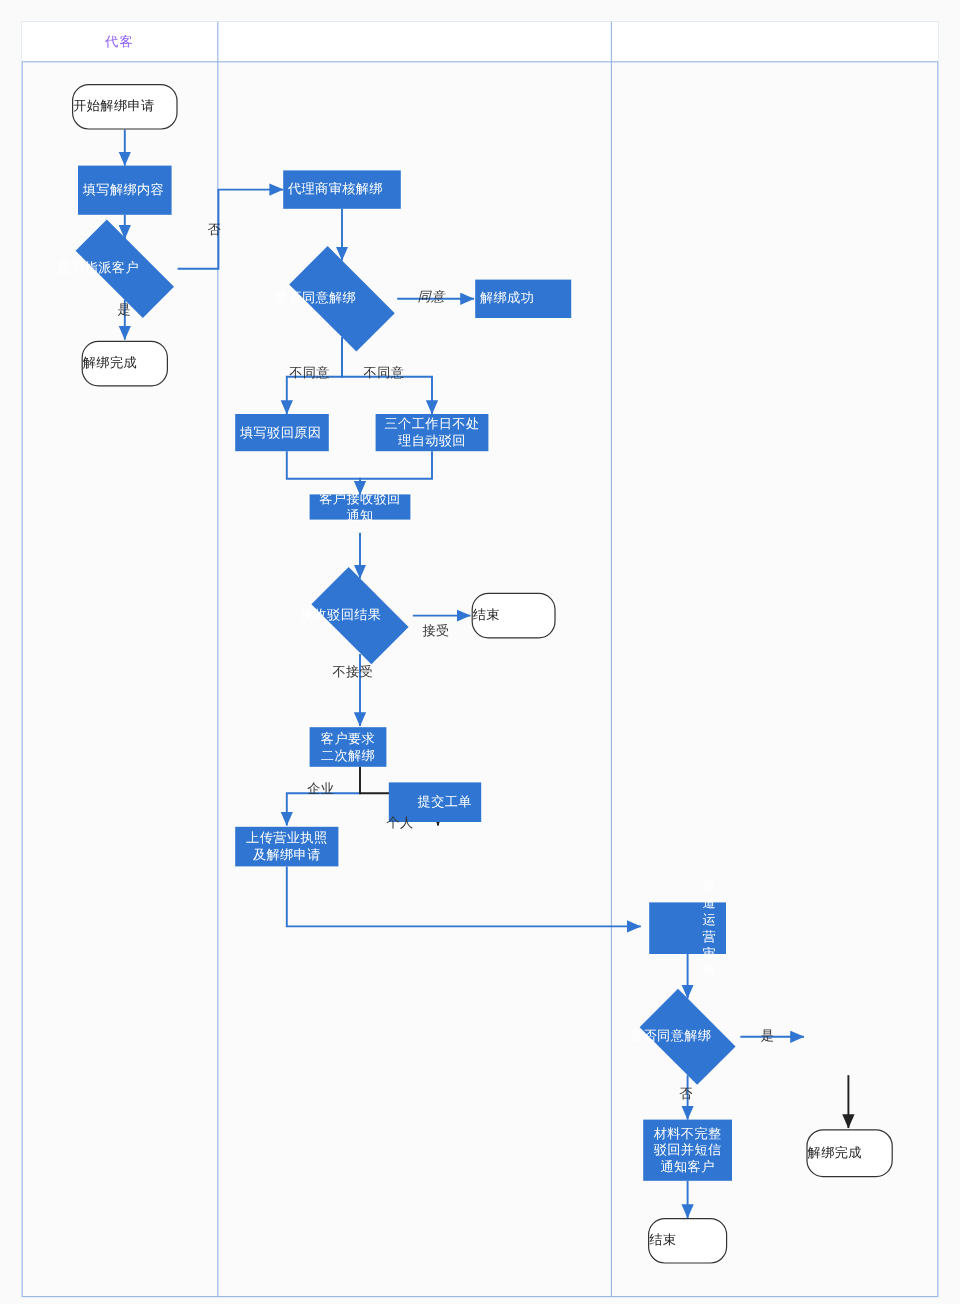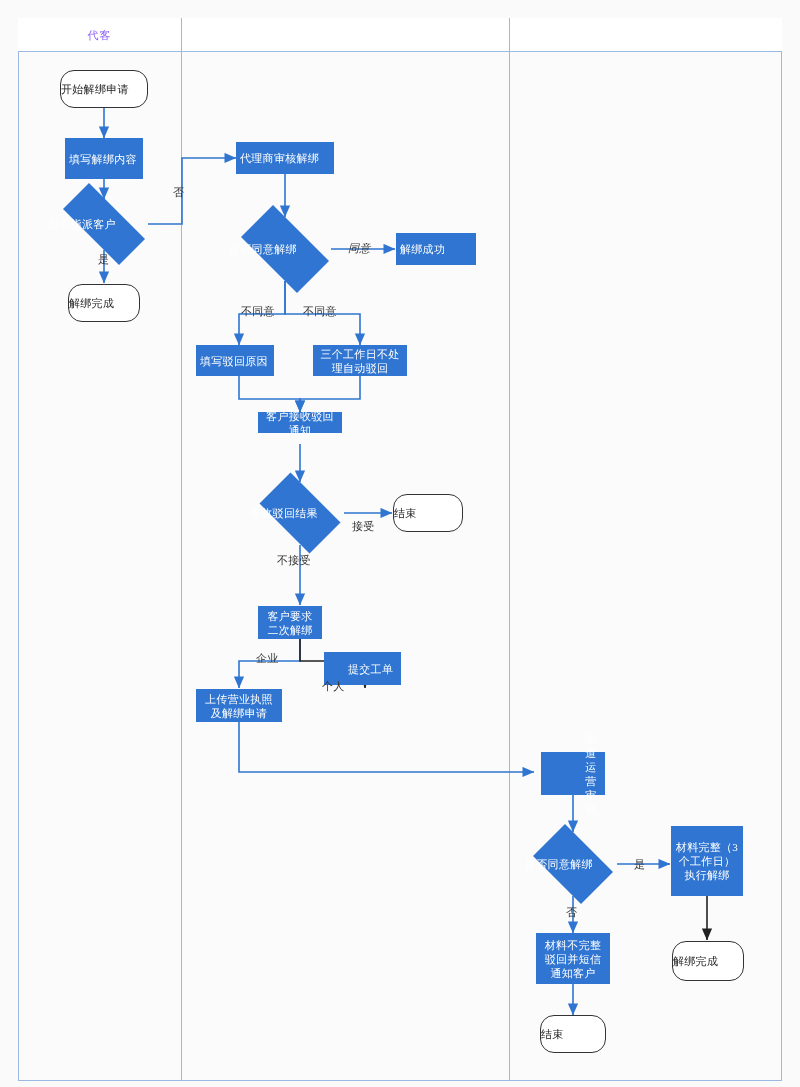--- a/index.html
+++ b/index.html
@@ -248,23 +248,20 @@
 
   <div class="node process" style="left:541px; top:752px; width:64px; height:43px;padding-left:40px;">
     <span>渠道运营审核</span>
   </div>
 
   <div class="node decision" style="left:525px; top:832px; width:96px; height:64px;">
     <span class="dia-shape"></span>
     <span class="dia-label">是否同意解绑</span>
   </div>
 
-  <div class="node process" style="left:671px; top:826px; width:72px; height:70px;">
-    <span>材料完整（3个工作日）执行解绑</span>
-  </div>
 
   <div class="node process" style="left:536px; top:933px; width:74px; height:51px;">
     <span>材料不完整驳回并短信通知客户</span>
   </div>
 
   <div class="node terminator" style="left:672px; top:941px; width:72px; height:40px;">
     <span>解绑完成</span>
   </div>
 
   <div class="node terminator" style="left:540px; top:1015px; width:66px; height:38px;">

